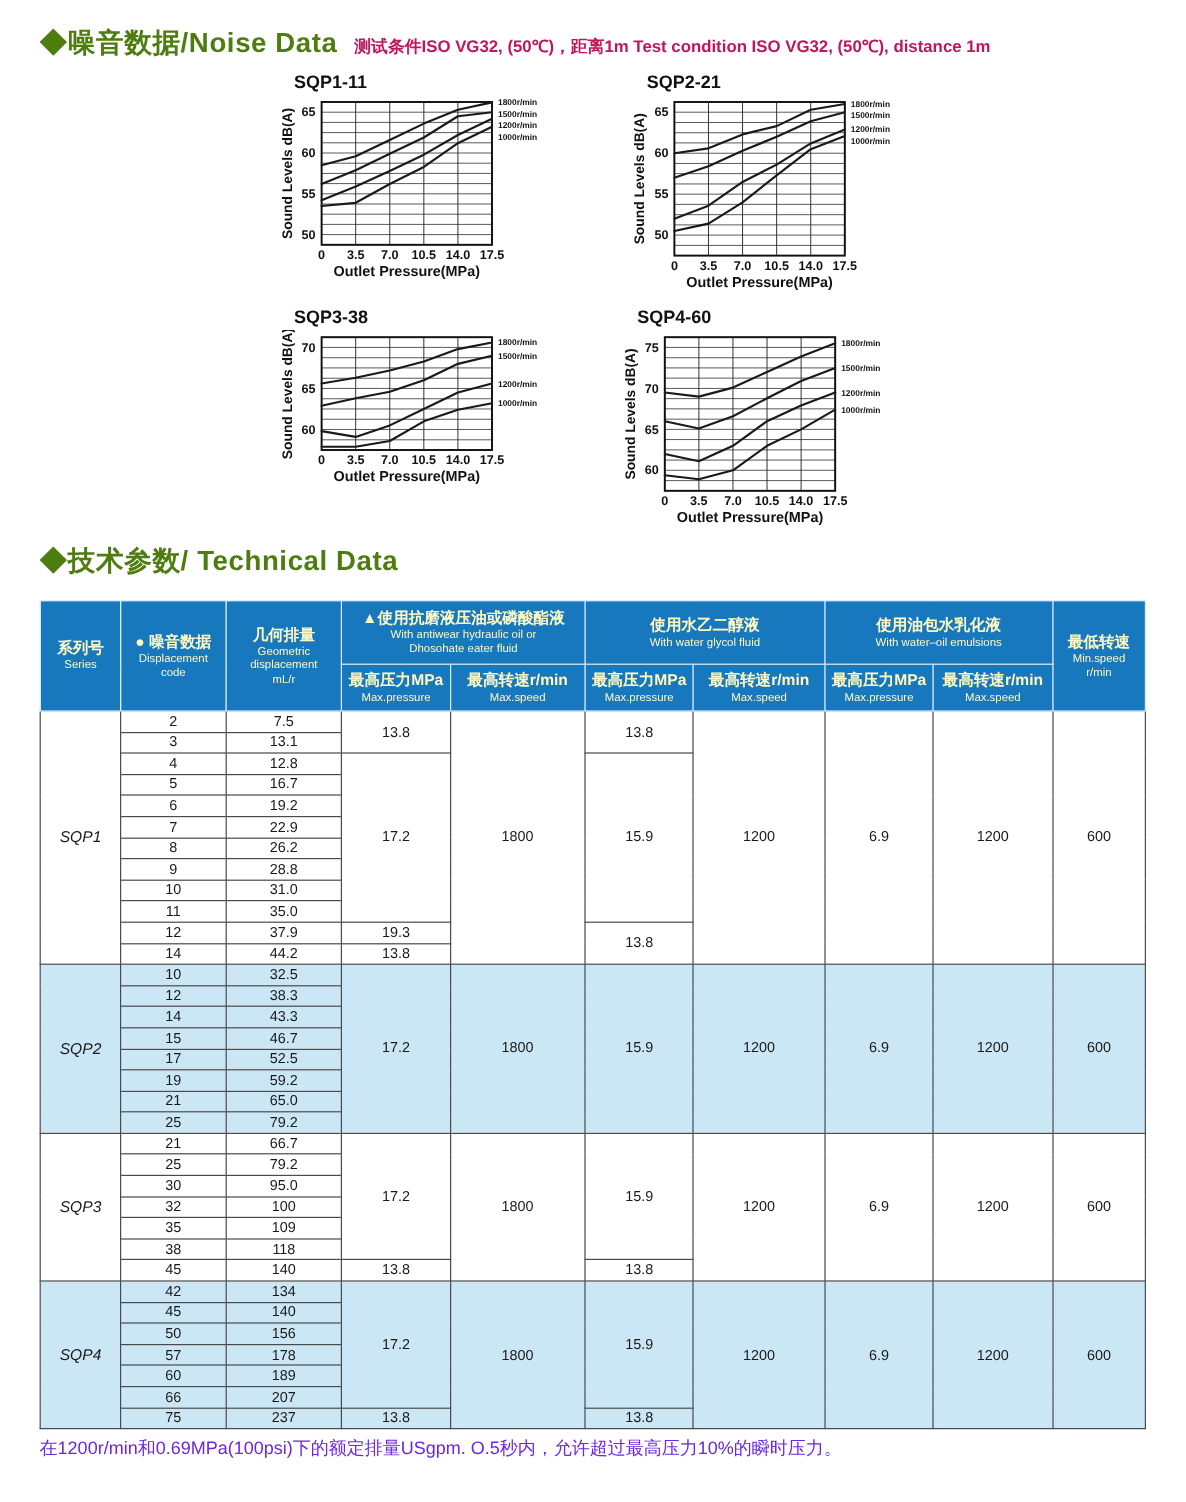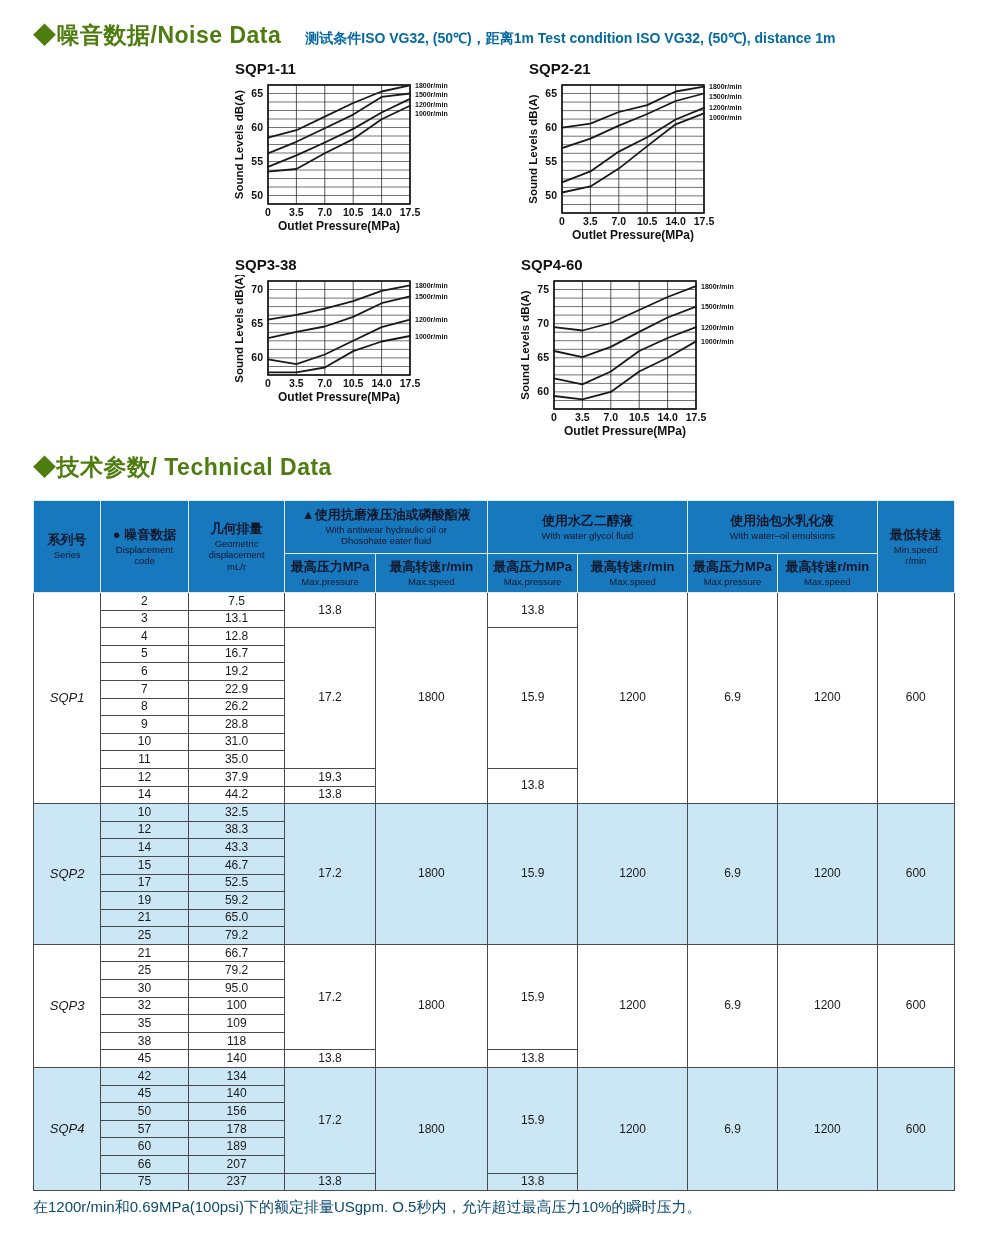--- a/index.html
+++ b/index.html
@@ -1,50 +1,50 @@
 <!DOCTYPE html>
 <html><head>
 <meta charset="utf-8">
 <style>
   html,body { margin:0; padding:0; }
   body {
     width:988px; height:1252px; position:relative; background:#ffffff;
     font-family:"Liberation Sans", sans-serif; overflow:hidden;
   }
   .sec-title { color:#4d7c0f; font-size:23px; font-weight:bold; letter-spacing:0.5px; }
-  .sec-cond  { color:#0369a1; font-size:14px; font-weight:600; margin-left:24px; }
+  .sec-cond  { color:#be185d; font-size:14px; font-weight:600; margin-left:14px; }
   .noise-head { position:absolute; left:33px; top:20px; white-space:nowrap; }
   .tech-head  { position:absolute; left:33px; top:452px; }
 
   .charts { position:absolute; left:0; top:60px; width:988px; height:392px; }
   .chart  { position:absolute; }
   #c0 { left:234px; top:0; }
   #c1 { left:528px; top:0; }
   #c2 { left:234px; top:196px; }
   #c3 { left:520px; top:196px; }
-  .chart-title { font-size:15px; font-weight:bold; color:#111; margin:0 0 2px 1px; }
+  .chart-title { font-size:15px; font-weight:bold; color:#111; margin:0 0 2px 11px; }
   svg text { font-family:"Liberation Sans", sans-serif; fill:#111; }
 
   table.tech { position:absolute; left:33px; top:500px; width:922px; border-collapse:collapse; table-layout:fixed; }
   .tech td {
     border:1px solid #4a4a4a; text-align:center; font-size:12px; color:#1a1a1a;
     padding:1px 2px; height:14.6px; line-height:1.1; background:#fff;
   }
   .tech tr.shaded td { background:#cbe7f5; }
   .tech td.series-cell { font-size:13px;font-style:italic; }
   .tech th {
-    background:#1878be; color:#0f172a; border:1px solid #d9edf8;
+    background:#1878be; color:#fef9c3; border:1px solid #d9edf8;
     vertical-align:middle; padding:2px 2px; font-weight:normal;
   }
   .tech thead tr.r1 th { height:48px; }
   .tech thead tr.r2 th { height:34px; }
   .tech th .zh { display:block; font-size:13px; font-weight:bold; line-height:1.3; }
   .tech th .en { display:block; font-size:9.5px; font-weight:normal; line-height:1.18; }
 
-  .footnotes { position:absolute; left:33px; top:1198px; color:#0c4a6e; }
+  .footnotes { position:absolute; left:33px; top:1198px; color:#6d28d9; }
   .footnotes .zh { font-size:15px; margin-bottom:5px; }
   .footnotes .en { font-size:15.5px; }
 </style>
 </head>
 <body>
 
 <div class="noise-head">
   <span class="sec-title">◆噪音数据/Noise Data</span><span class="sec-cond">测试条件ISO VG32, (50℃)，距离1m  Test condition ISO VG32, (50℃), distance 1m</span>
 </div>
 

